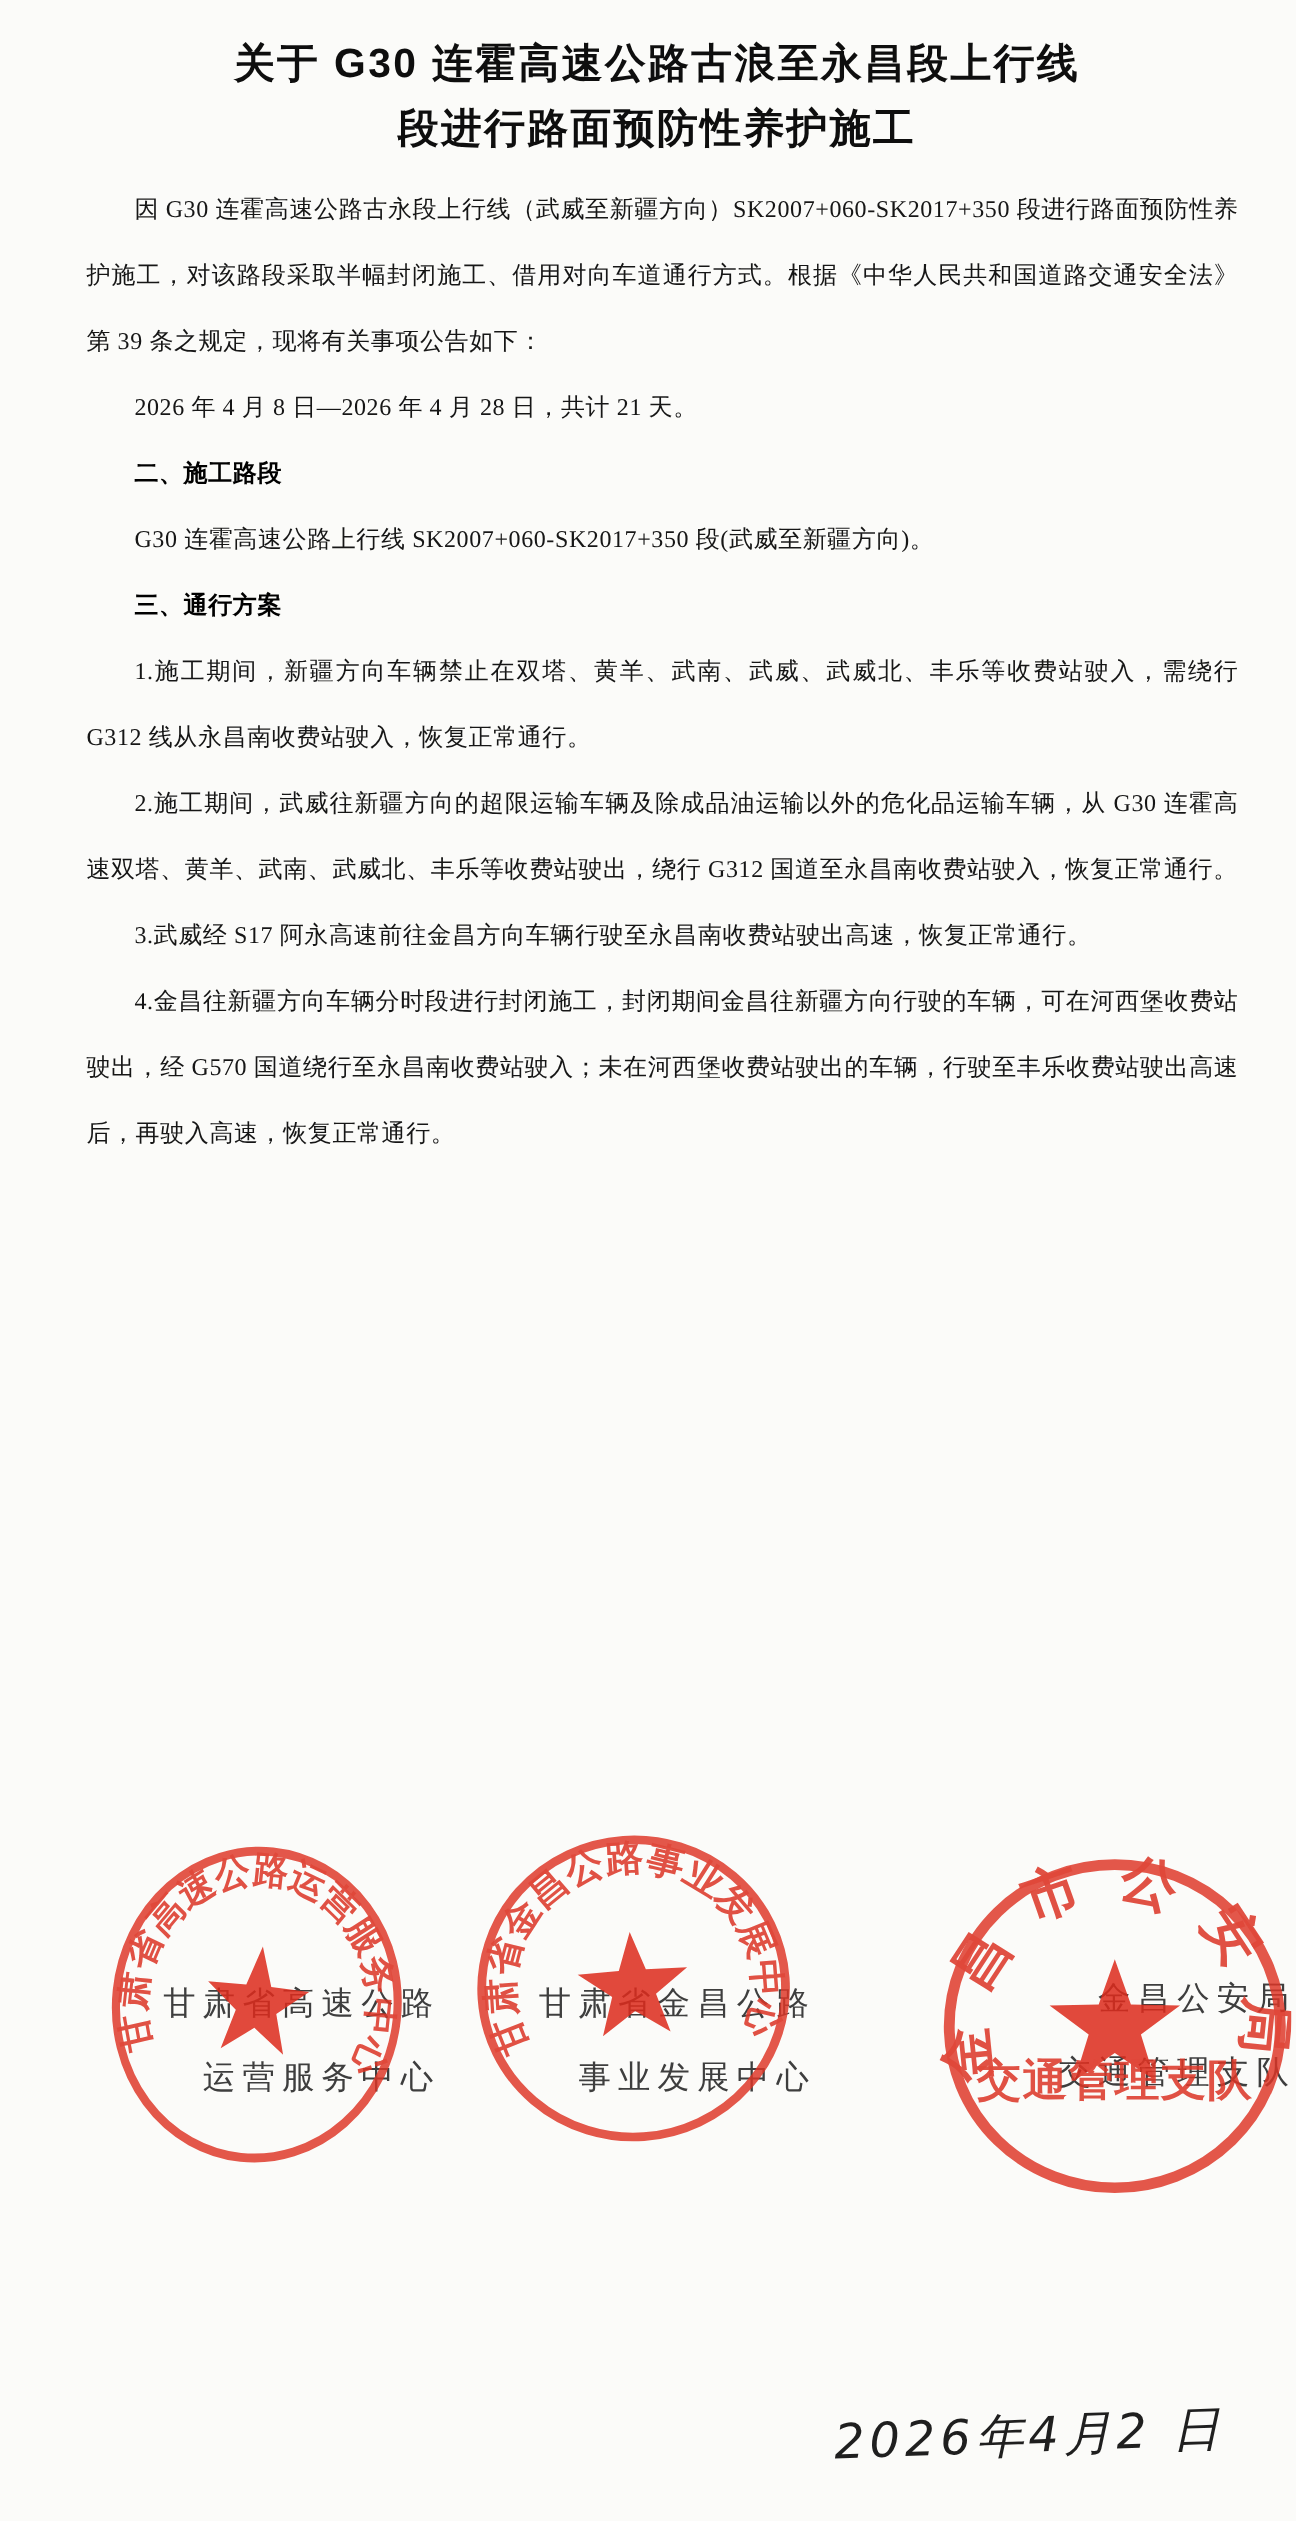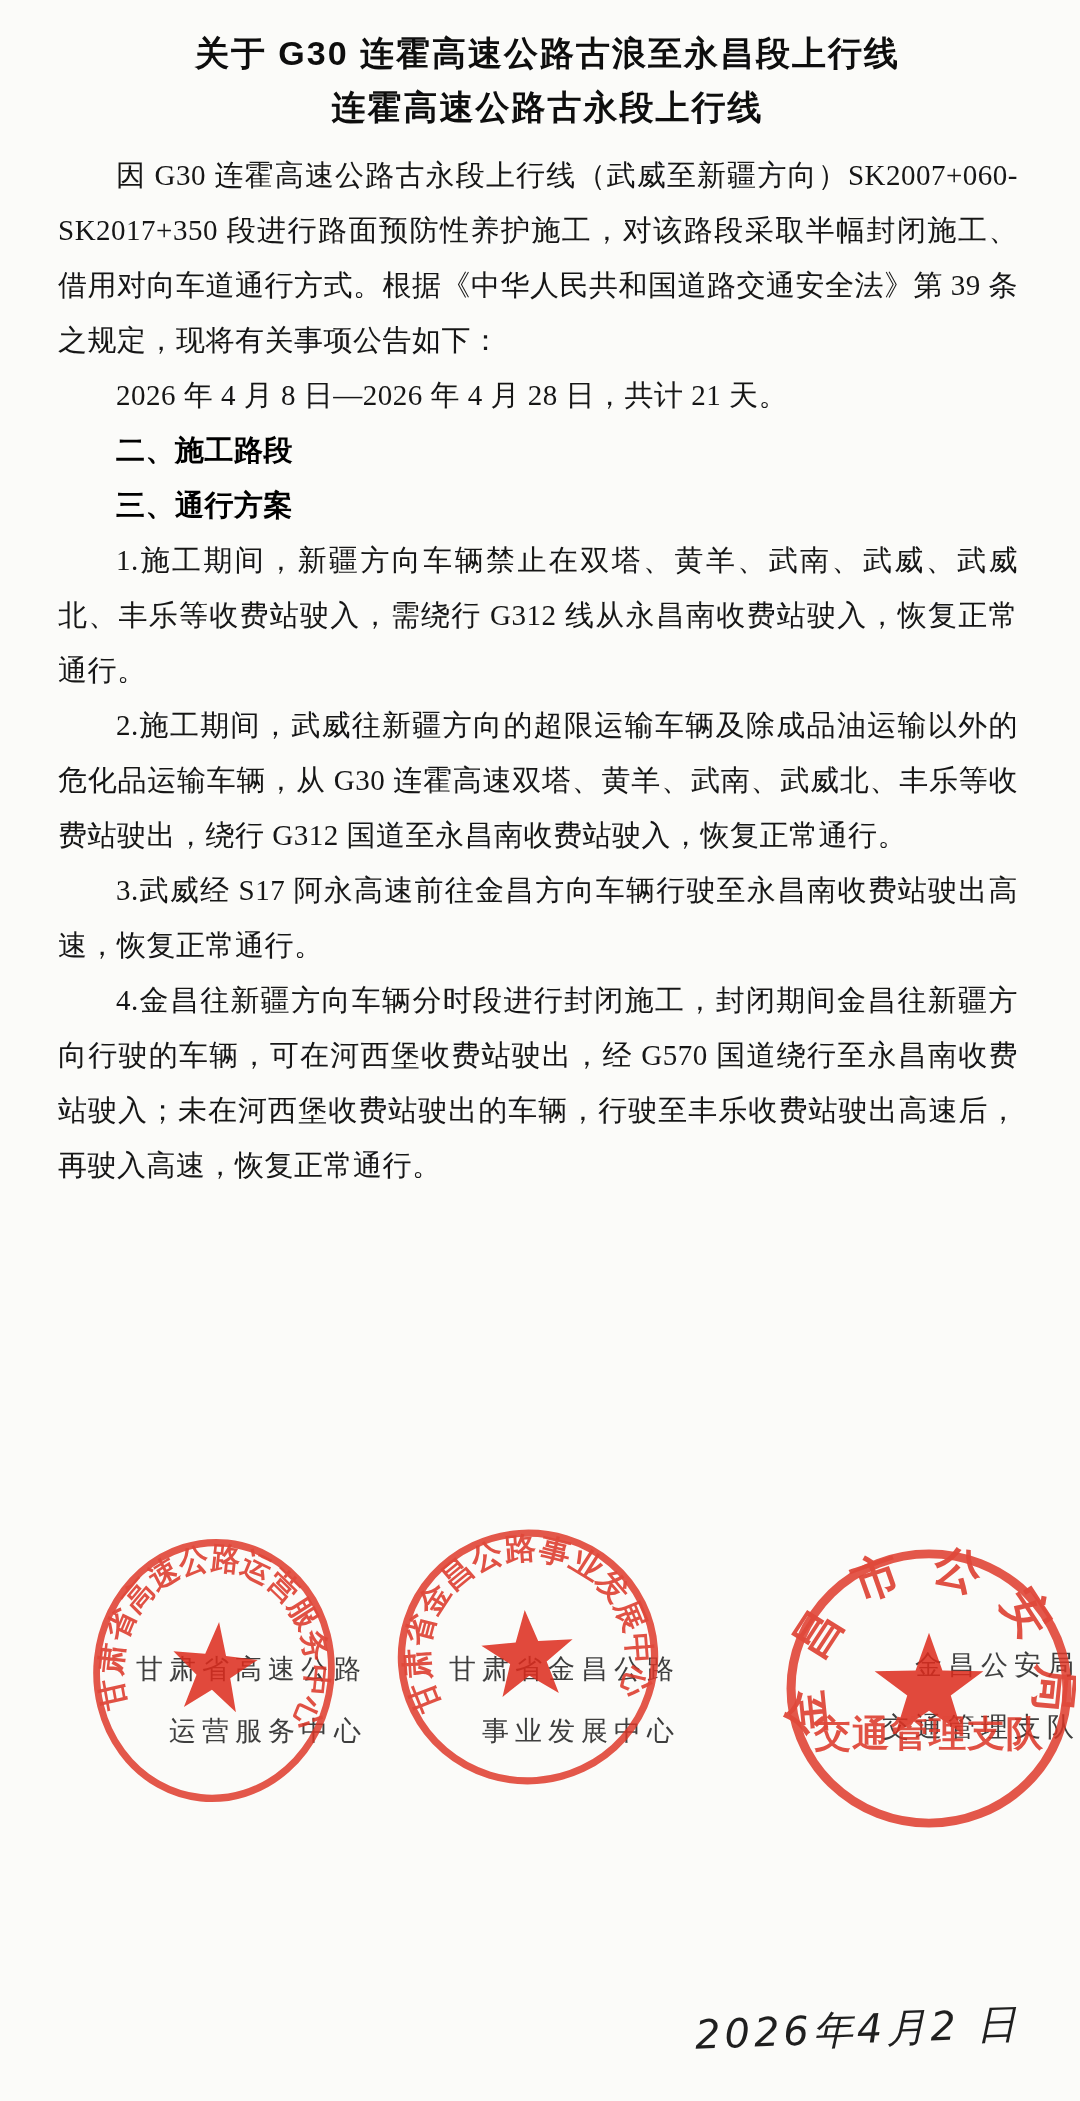--- a/index.html
+++ b/index.html
@@ -9,22 +9,22 @@
     font-family:"Liberation Serif","DejaVu Serif",serif;
   }
   .page { position:absolute; inset:0; }
   .title-block {
     position:absolute; left:0; right:0; top:26px;
     text-align:center; color:#0e0e0e;
     font-family:"Liberation Sans","DejaVu Sans",sans-serif;
     font-weight:bold; font-size:34px; line-height:54px; letter-spacing:2px;margin-left:15px;
   }
   .content {
-    position:absolute; left:58px; width:960px; top:148px;
-    font-size:29px; line-height:55px; color:#161616;
+    position:absolute; left:72px; width:960px; top:148px;
+    font-size:20px; line-height:55px; color:#161616;
     text-align:justify; letter-spacing:0.5px;
   }
   .content p { margin:0; text-indent:2em; }
   .content p.heading {
     font-family:"Liberation Sans","DejaVu Sans",sans-serif;
     font-weight:bold; color:#000;
   }
   .seal { position:absolute; z-index:2; opacity:0.9; }
   .seal svg { width:100%; height:100%; }
   .org-name {
@@ -40,27 +40,28 @@
   }
   .ring-text { font-family:"Liberation Sans","DejaVu Sans",sans-serif; }
 </style>
 </head>
 <body>
 
 <div class="page">
 
   <div class="title-block">
     <div>关于 G30 连霍高速公路古浪至永昌段上行线</div>
-    <div>连霍高速公路古永段上行线</div>
+    <div>段进行路面预防性养护施工</div>
   </div>
 
   <div class="content">
     <p>因 G30 连霍高速公路古永段上行线（武威至新疆方向）SK2007+060-SK2017+350 段进行路面预防性养护施工，对该路段采取半幅封闭施工、借用对向车道通行方式。根据《中华人民共和国道路交通安全法》第 39 条之规定，现将有关事项公告如下：</p>
     <p>2026 年 4 月 8 日—2026 年 4 月 28 日，共计 21 天。</p>
     <p class="heading">二、施工路段</p>
+    <p>G30 连霍高速公路上行线 SK2007+060-SK2017+350 段(武威至新疆方向)。</p>
     <p class="heading">三、通行方案</p>
     <p>1.施工期间，新疆方向车辆禁止在双塔、黄羊、武南、武威、武威北、丰乐等收费站驶入，需绕行 G312 线从永昌南收费站驶入，恢复正常通行。</p>
     <p>2.施工期间，武威往新疆方向的超限运输车辆及除成品油运输以外的危化品运输车辆，从 G30 连霍高速双塔、黄羊、武南、武威北、丰乐等收费站驶出，绕行 G312 国道至永昌南收费站驶入，恢复正常通行。</p>
     <p>3.武威经 S17 阿永高速前往金昌方向车辆行驶至永昌南收费站驶出高速，恢复正常通行。</p>
     <p>4.金昌往新疆方向车辆分时段进行封闭施工，封闭期间金昌往新疆方向行驶的车辆，可在河西堡收费站驶出，经 G570 国道绕行至永昌南收费站驶入；未在河西堡收费站驶出的车辆，行驶至丰乐收费站驶出高速后，再驶入高速，恢复正常通行。</p>
   </div>
 
   <div class="org-name" style="left:63px; top:1638px; width:304px;">
     <div>甘肃省高速公路</div>
     <div>运营服务中心</div>

